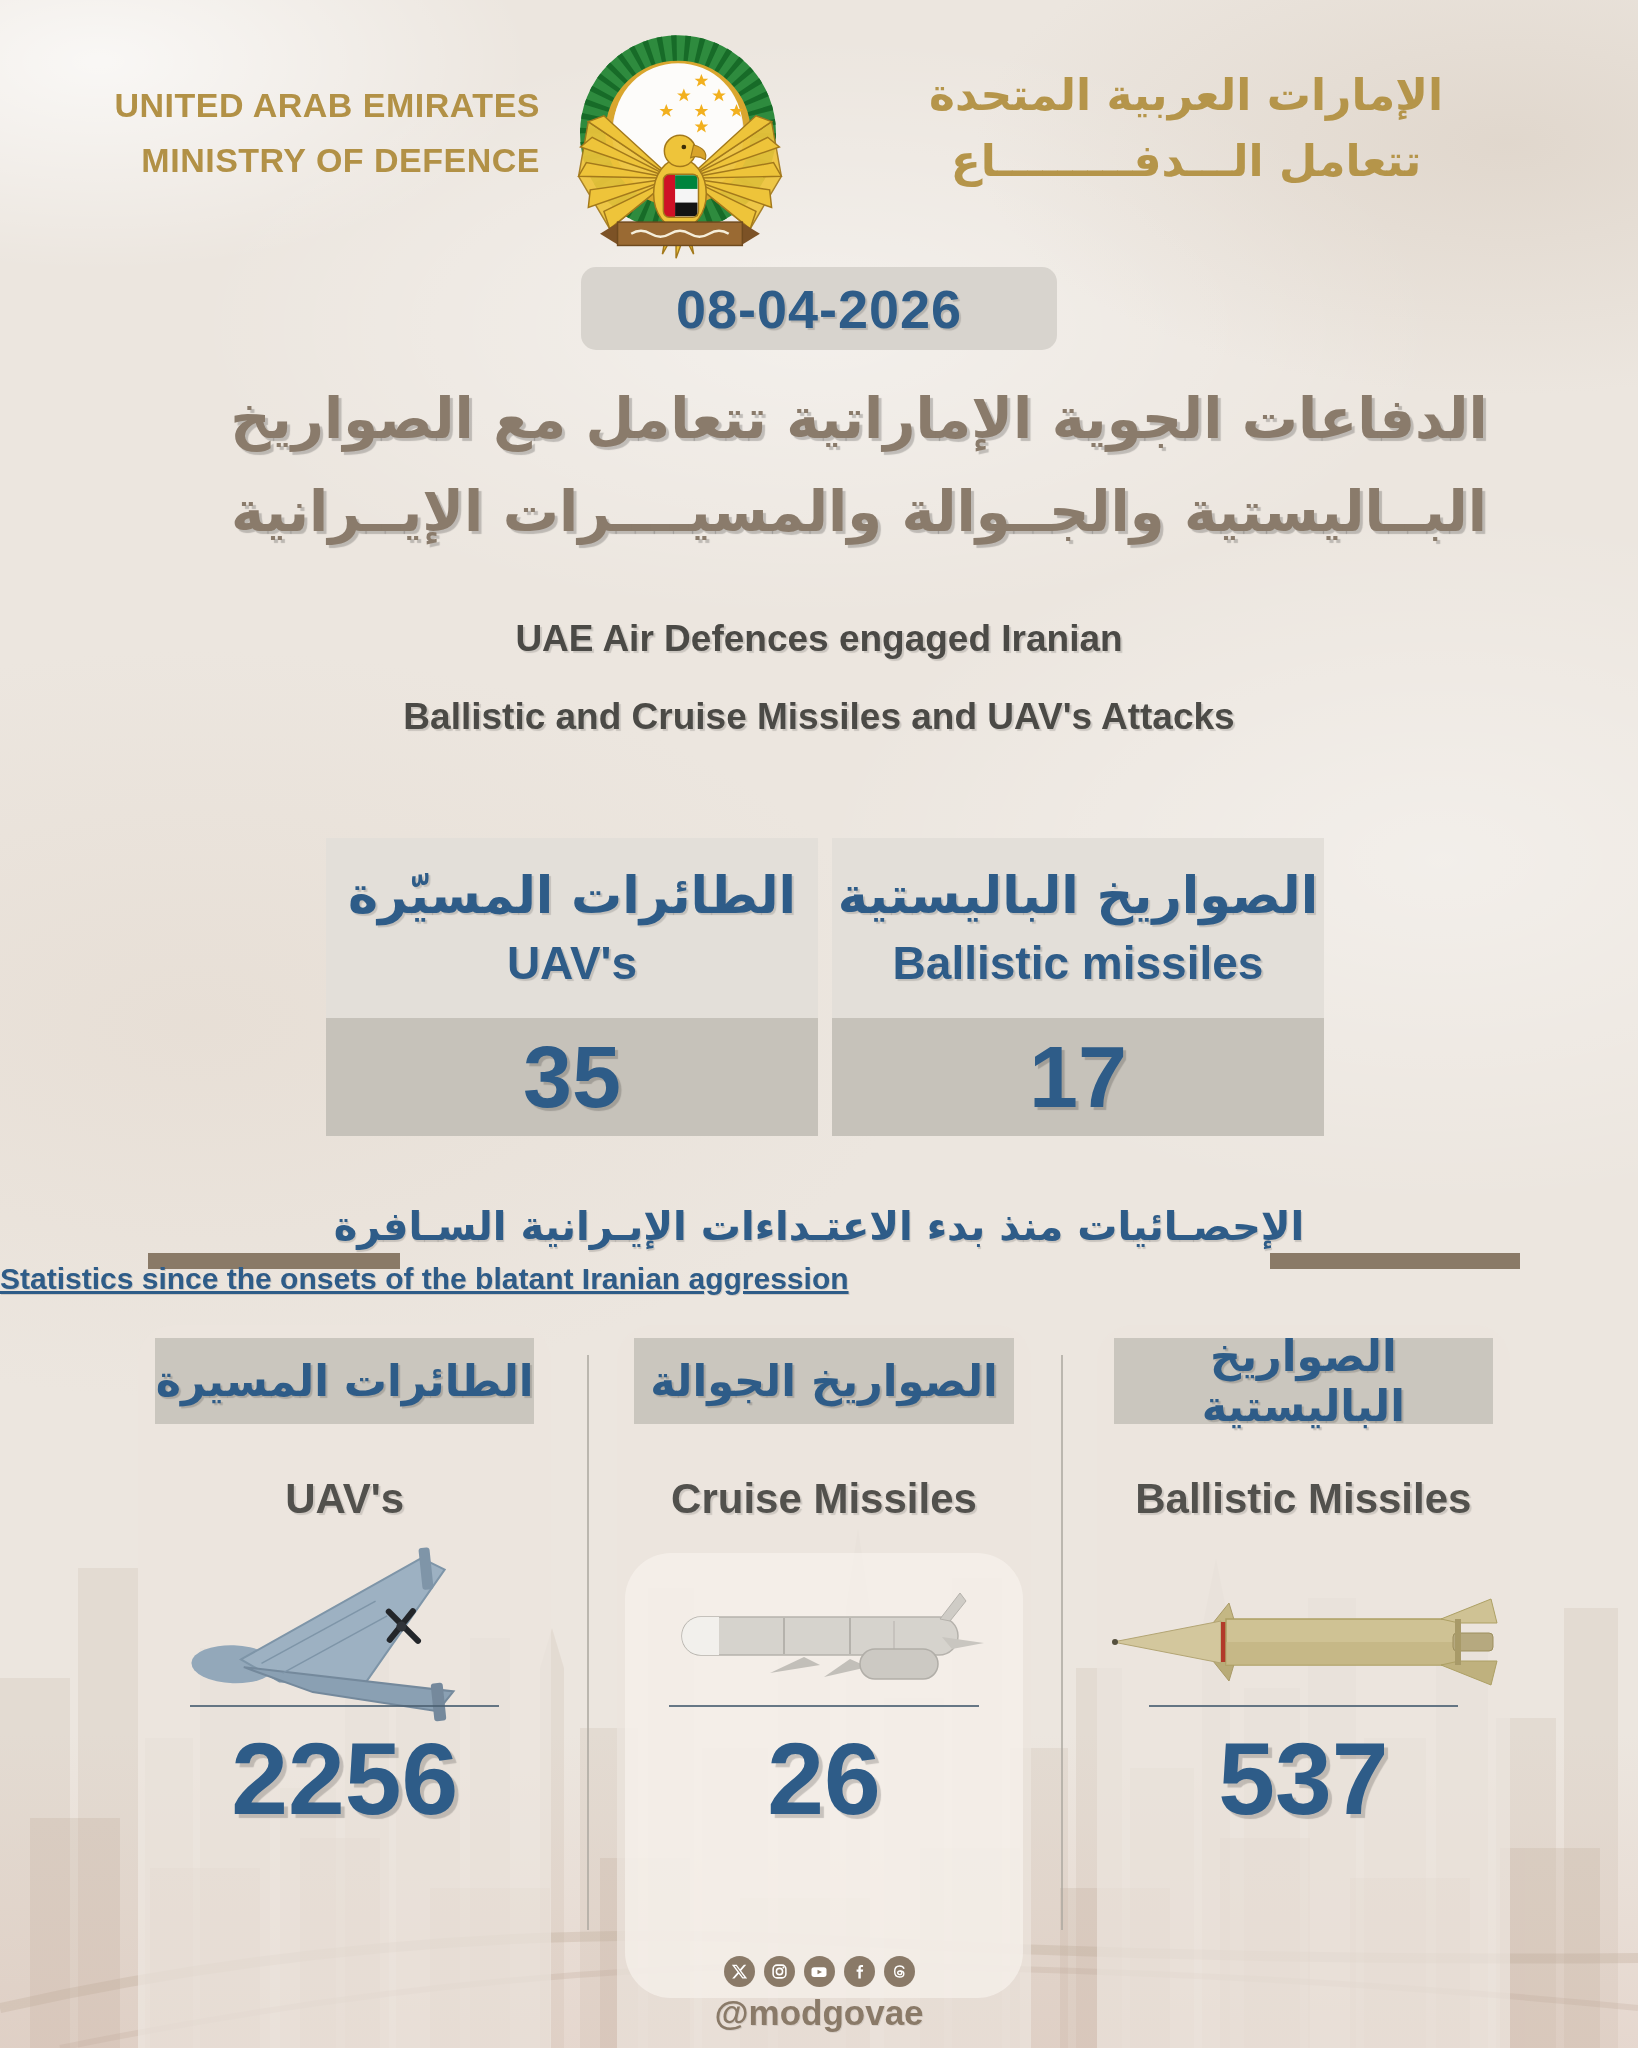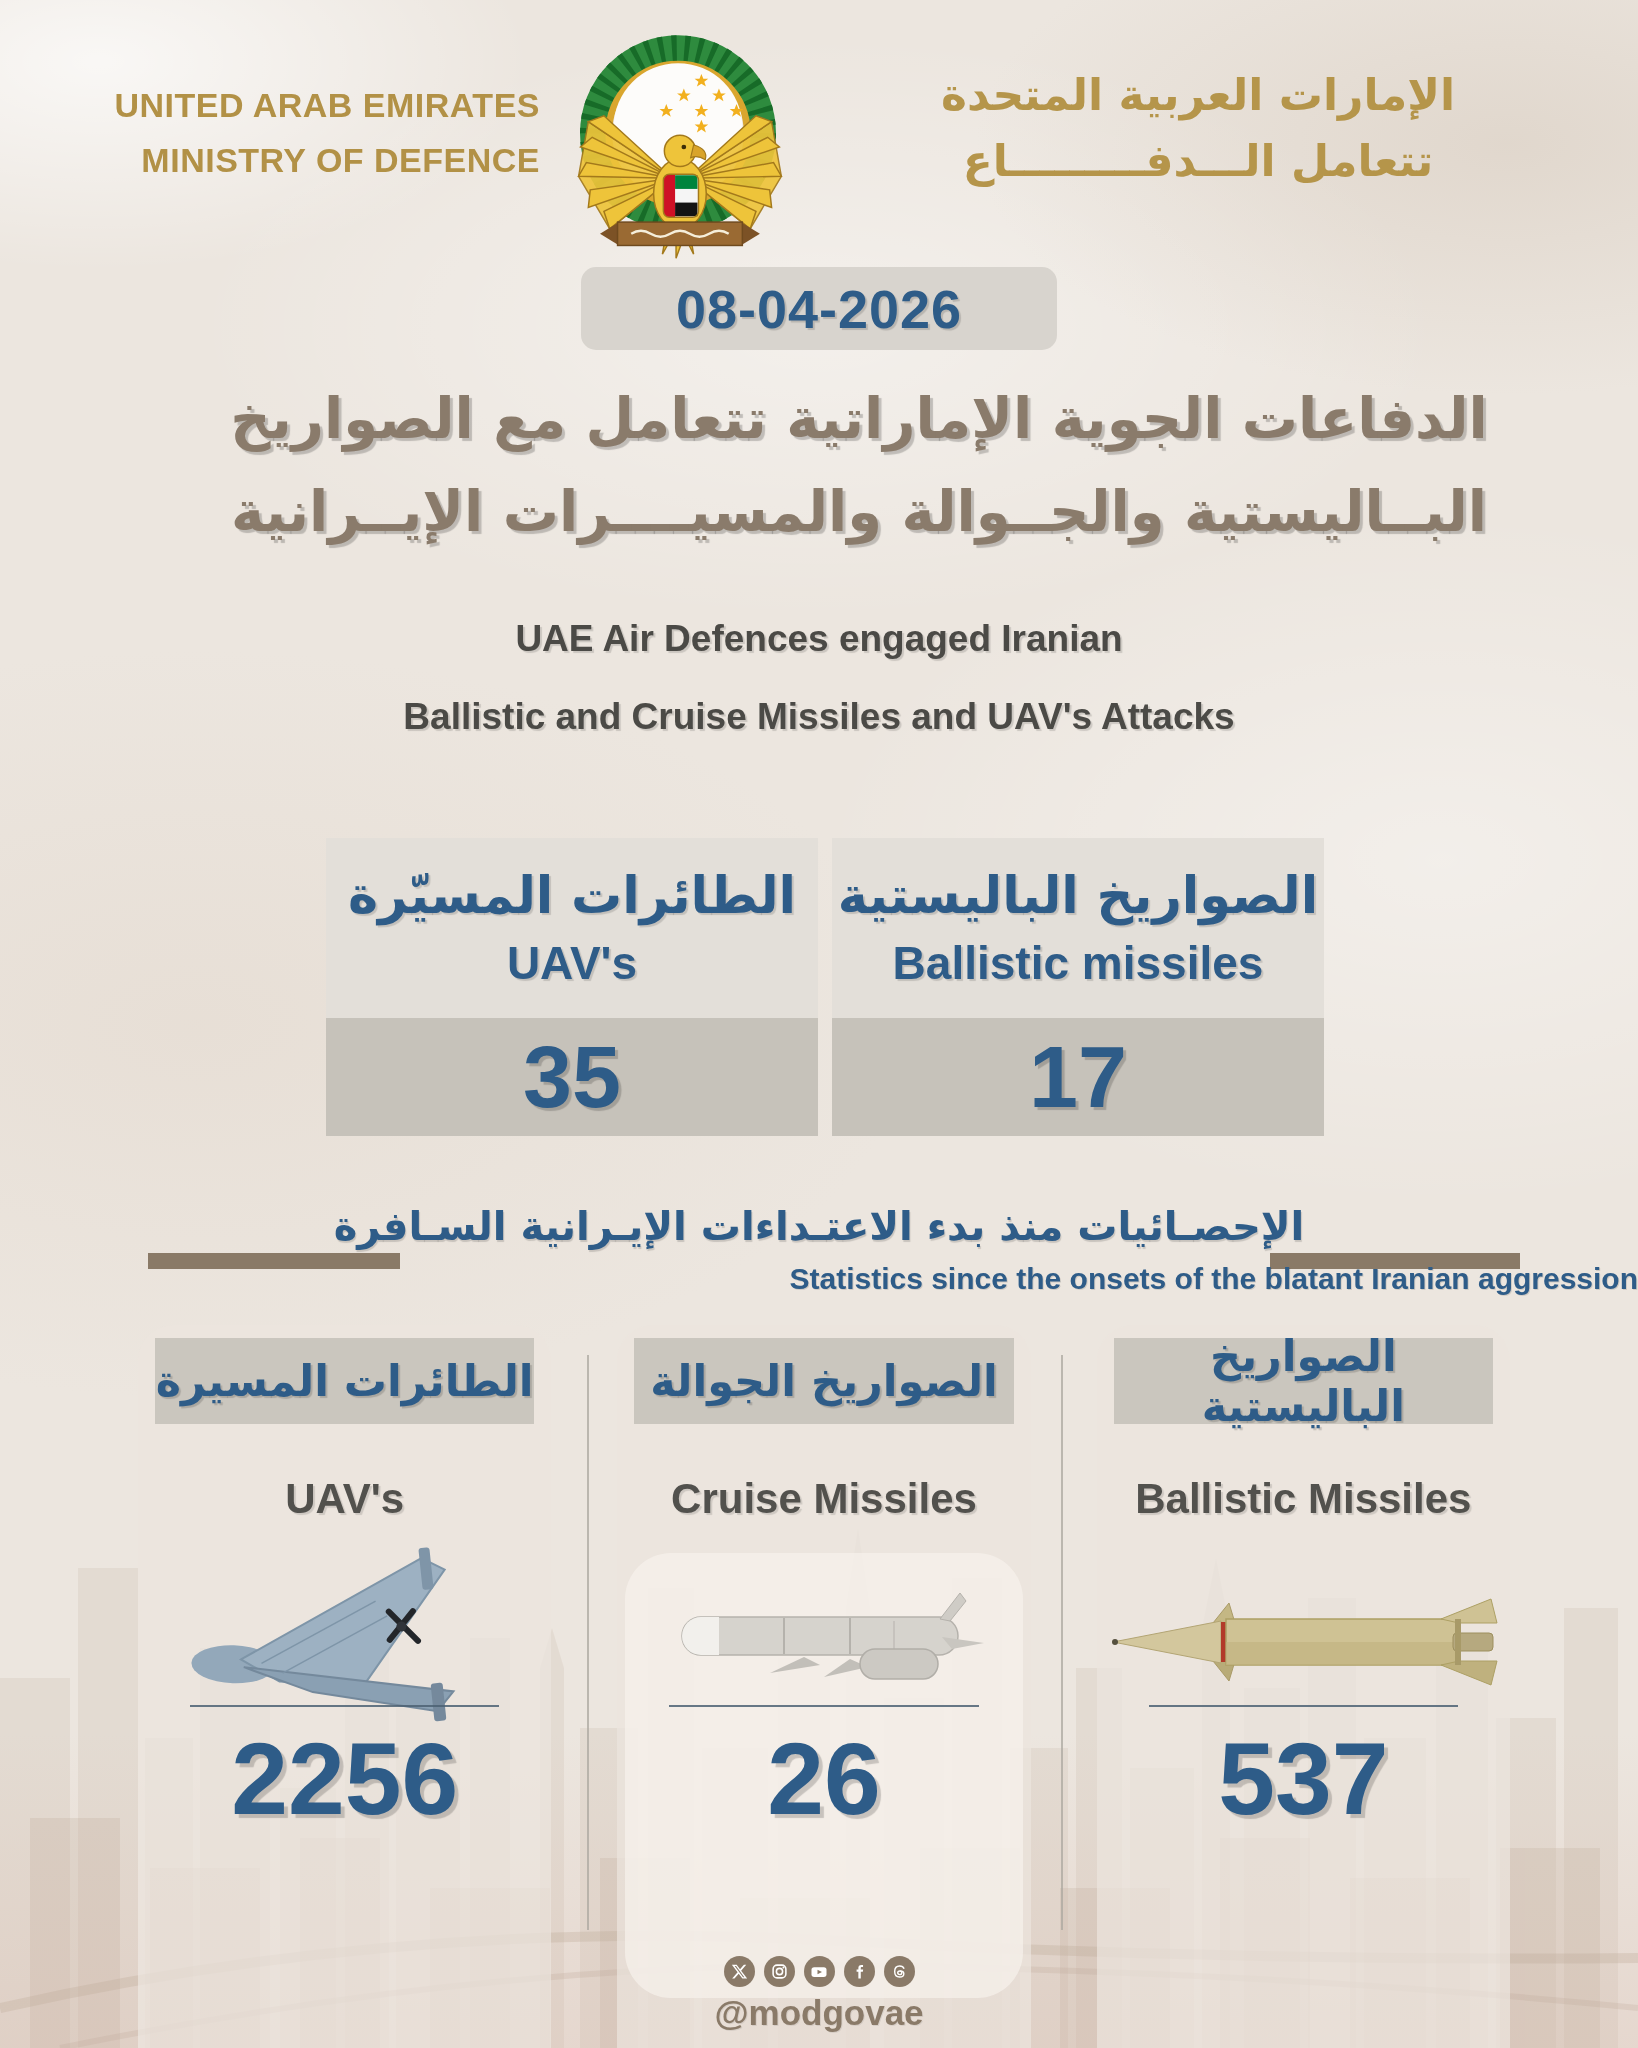--- a/index.html
+++ b/index.html
@@ -28,21 +28,20 @@
   
   .org-en{
     position:absolute;top:78px;left:88px;width:452px;text-align:right;
     color:#b29146;font-weight:bold;font-size:34px;line-height:1.62;letter-spacing:.5px;
   }
   .emblem{position:absolute;top:30px;left:556px;width:244px;height:234px;}
   .org-ar{
     position:absolute;top:62px;left:928px;width:516px;direction:rtl;text-align:center;
     color:#b5954a;font-weight:bold;font-size:44px;line-height:1.5;
     font-family:"DejaVu Sans",sans-serif;
-    margin-left:12px;
   }
 
   
   .date-badge{
     position:absolute;top:267px;left:581px;width:476px;height:83px;border-radius:15px;
     background:#d8d4ce;display:flex;align-items:center;justify-content:center;
     color:#2e5c88;font-size:54px;font-weight:bold;letter-spacing:1px;
     text-shadow:2px 2px 1px rgba(0,0,0,.15);
   }
 
@@ -74,22 +73,22 @@
     color:#2e5c88;font-weight:bold;font-size:88px;text-shadow:3px 3px 1px rgba(0,0,0,.18);
   }
 
   
   .section-ar{
     position:absolute;top:1198px;left:0;width:100%;text-align:center;direction:rtl;
     color:#2e5c88;font-weight:bold;font-size:40px;line-height:56px;
     font-family:"DejaVu Sans",sans-serif;text-shadow:1px 2px 1px rgba(0,0,0,.15);
   }
   .section-en{
-    position:absolute;top:1262px;left:0;width:100%;text-align:right;
-    color:#2e5c88;font-weight:bold;font-size:30px;text-shadow:1px 1px 0 rgba(0,0,0,.12);
+    position:absolute;top:1262px;left:0;width:100%;text-align:left;
+    color:#2e5c88;font-weight:bold;font-size:30px;text-shadow:1px 1px 0 rgba(0,0,0,.12);text-decoration:underline;
   }
   .section-bar{position:absolute;top:1253px;height:16px;background:#8a7a67;}
   .section-bar.left{left:148px;width:252px;}
   .section-bar.right{right:118px;width:250px;}
 
   
   .cols{position:absolute;top:1325px;left:138px;width:1372px;height:723px;display:flex;gap:66px;}
   .col{
     width:424px;height:723px;position:relative;text-align:center;
     background:rgba(235,229,222,.72);border-radius:36px 36px 0 0;

